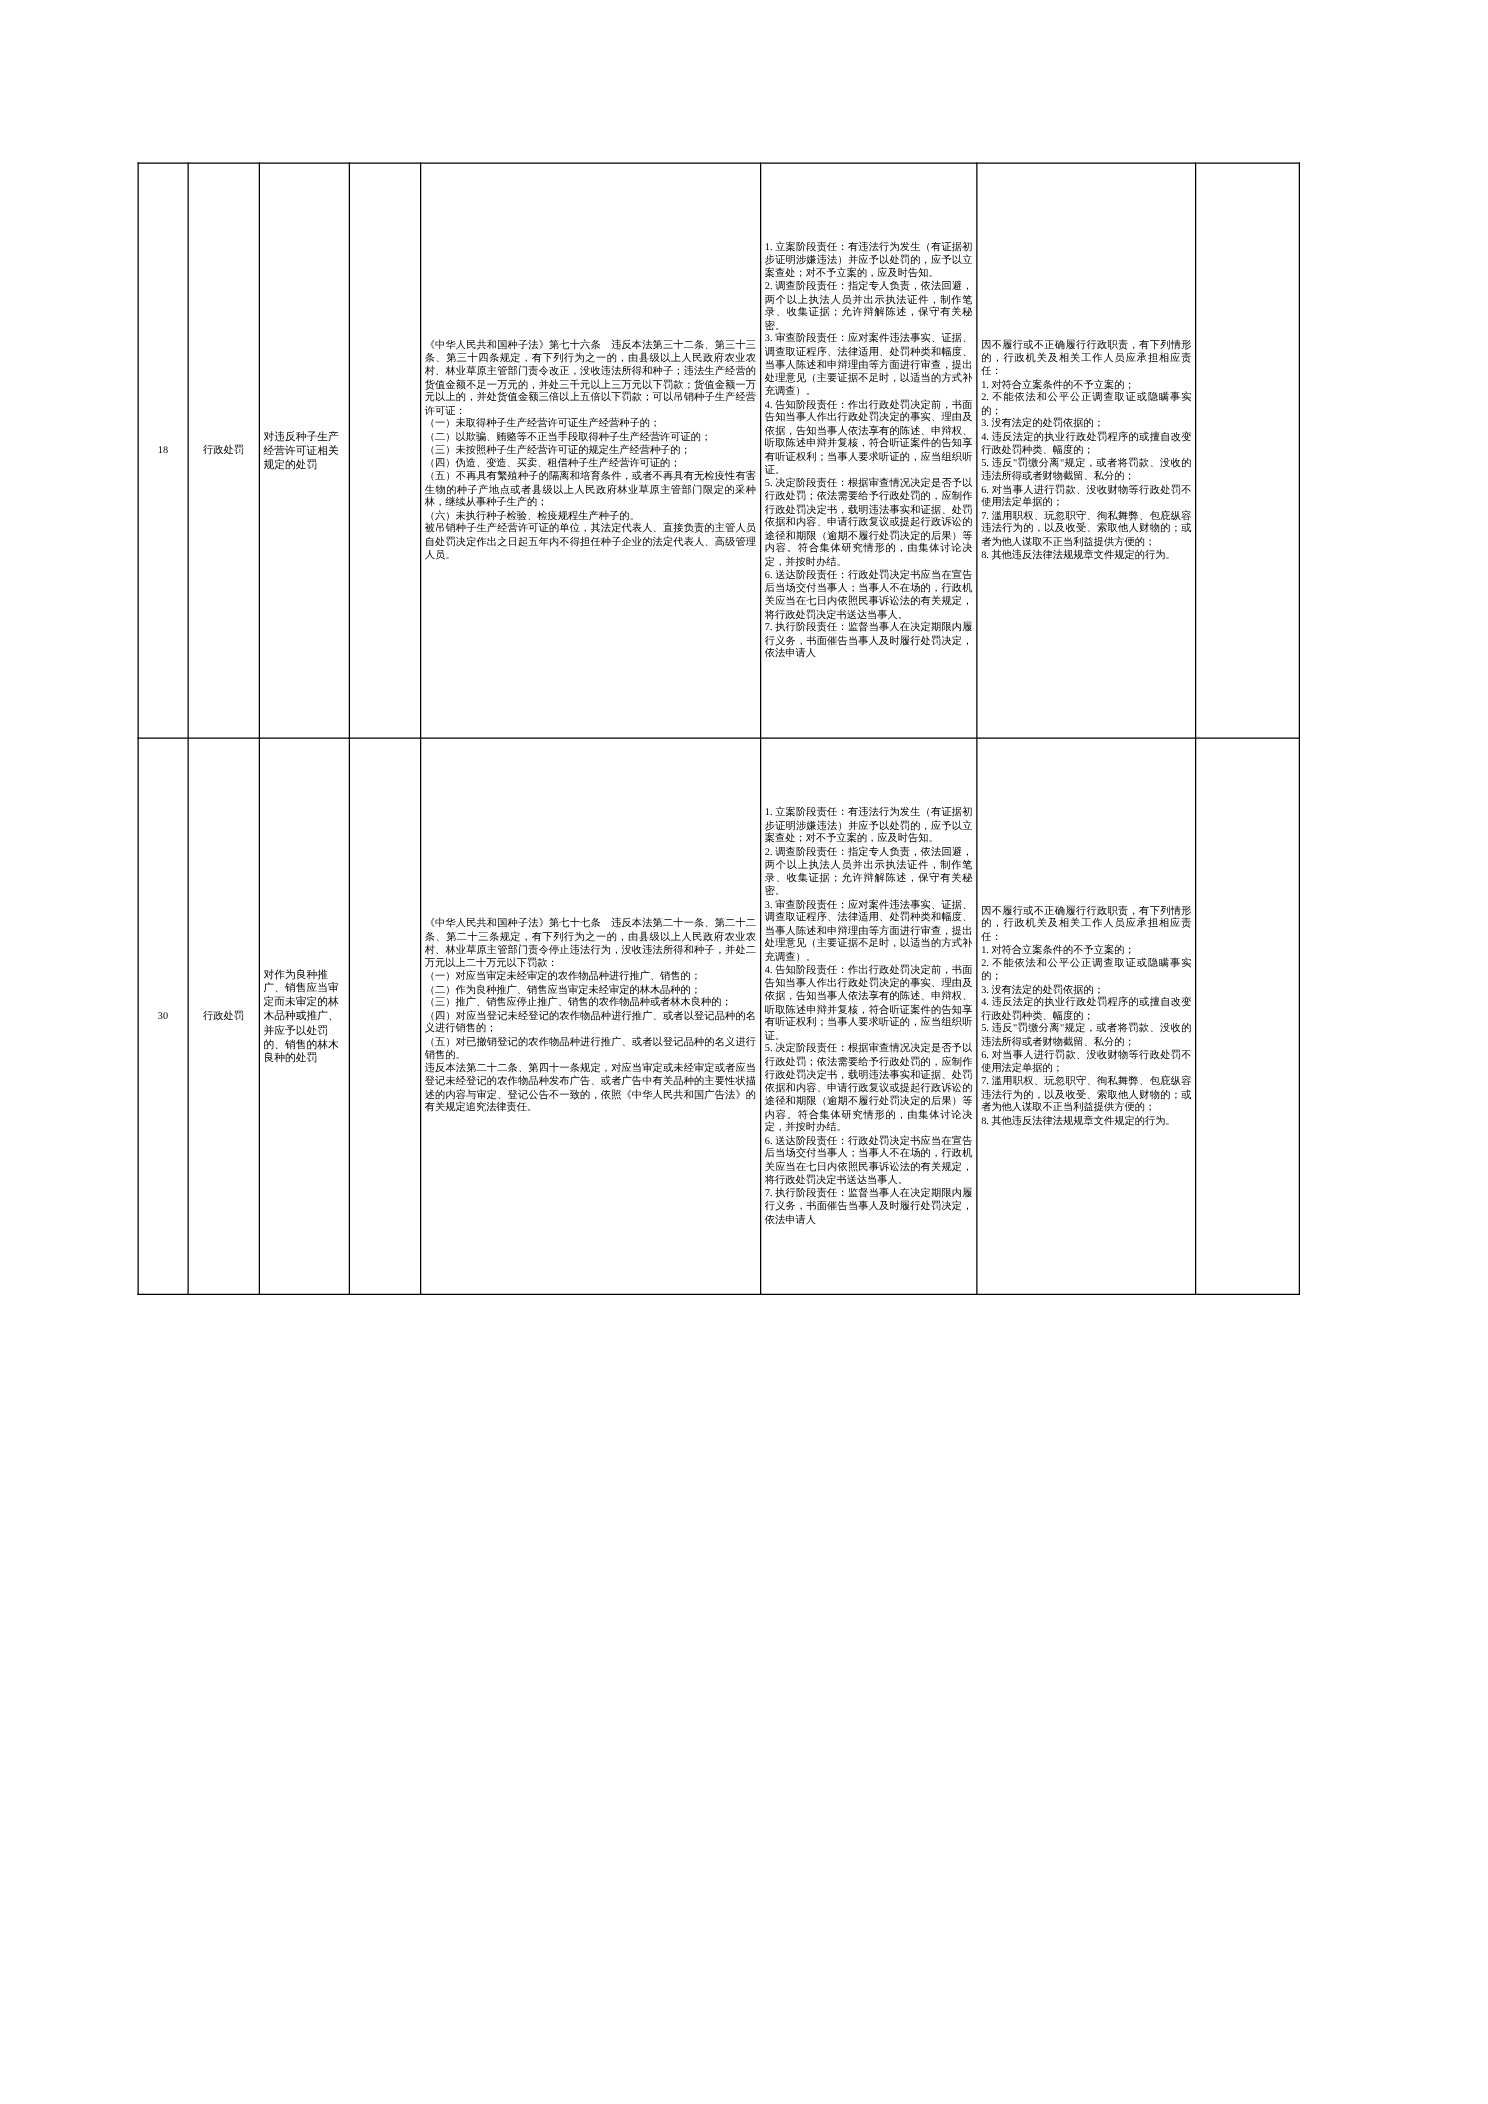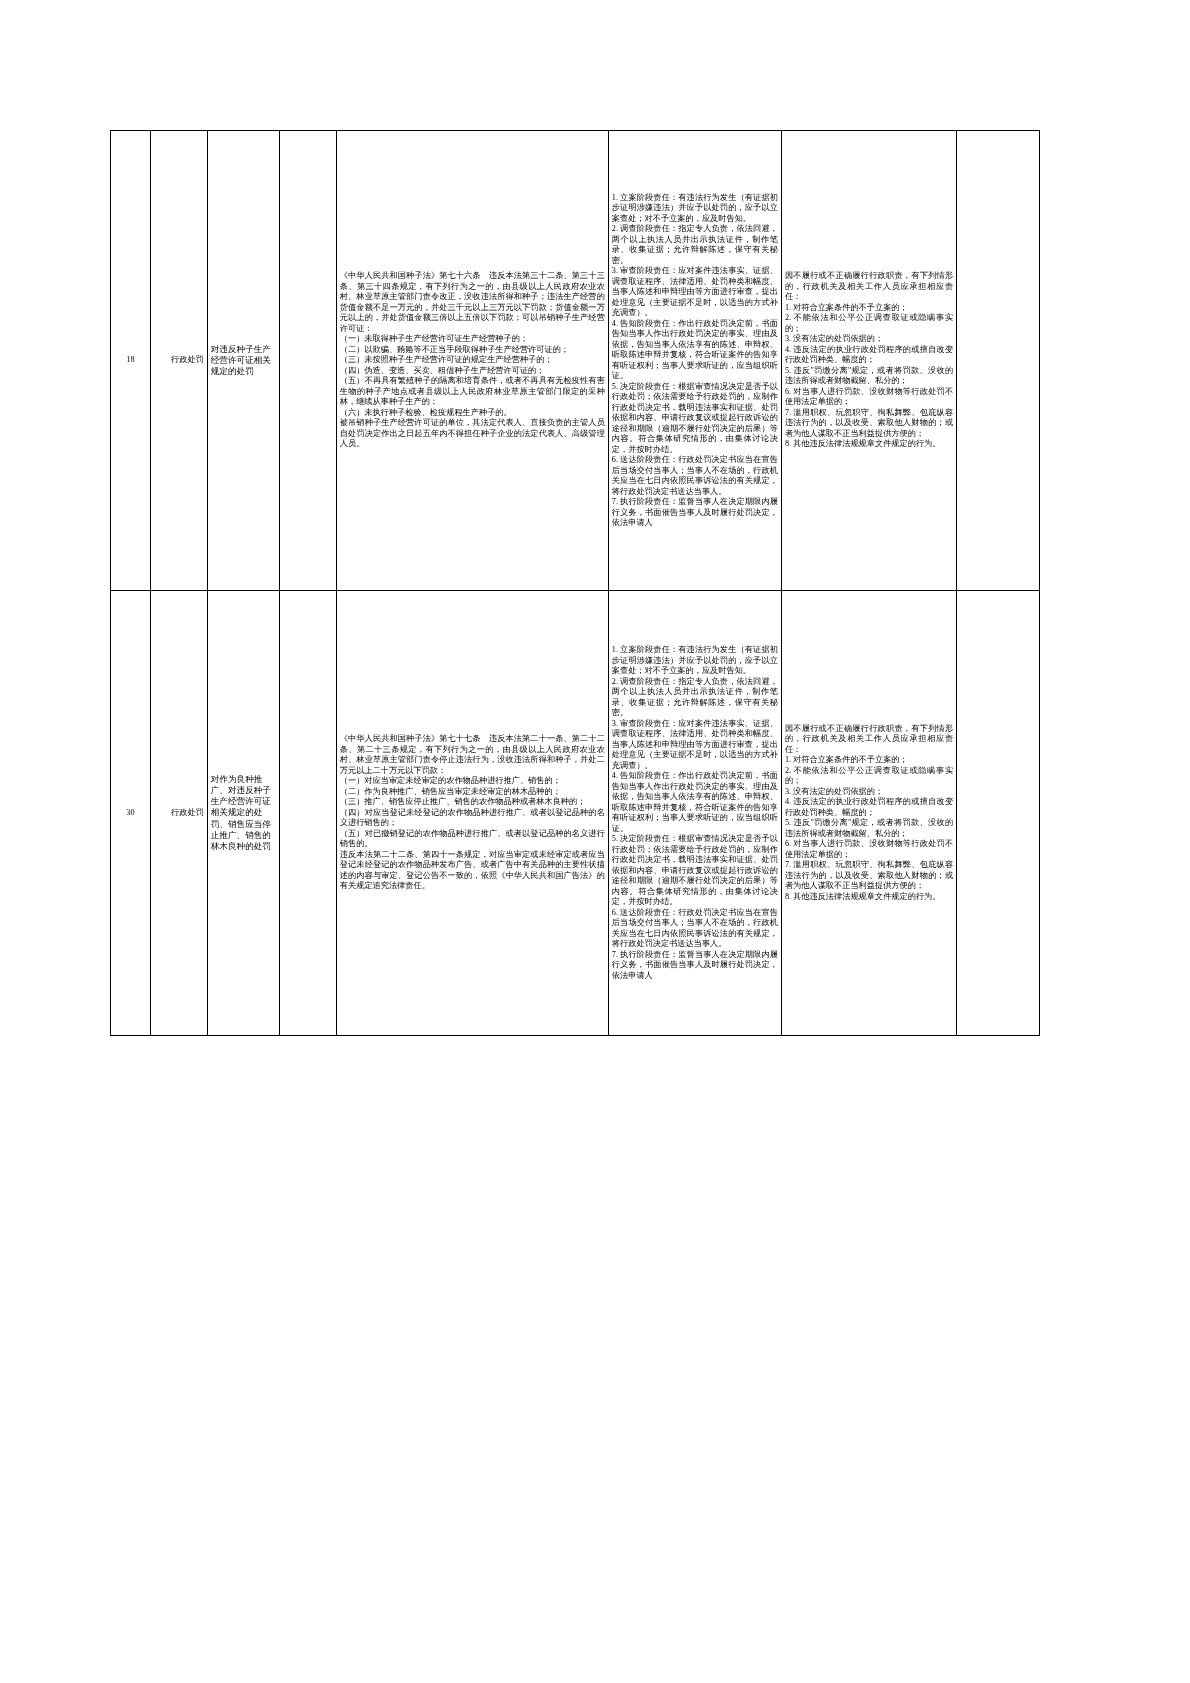--- a/index.html
+++ b/index.html
@@ -30,21 +30,21 @@
   table.doc-table td {
     border: 1px solid #000000;
     vertical-align: middle;
     padding: 2px 3px;
     font-size: 8.2px;
     line-height: 1.28;
     overflow: hidden;
     word-break: break-all;
   }
   .col-no    { width: 30px;  text-align: center; }
-  .col-type  { width: 46px;  text-align: right; }
+  .col-type  { width: 46px;  text-align: center; }
   .col-item  { width: 60px;  text-align: left; margin-left: 12px; }
   .col-blank { width: 46px;  }
   .col-basis { width: 246px; text-align: left; vertical-align: middle; }
   .col-resp  { width: 154px; text-align: left; vertical-align: top; }
   .col-acct  { width: 156px; text-align: left; vertical-align: middle; }
   .col-tail  { width: 70px;  }
 
   .cell-text {
     display: block;
     white-space: pre-wrap;
@@ -113,21 +113,21 @@
 6. 对当事人进行罚款、没收财物等行政处罚不使用法定单据的；
 7. 滥用职权、玩忽职守、徇私舞弊、包庇纵容违法行为的，以及收受、索取他人财物的；或者为他人谋取不正当利益提供方便的；
 8. 其他违反法律法规规章文件规定的行为。</span>
           </td>
         <td class="col-tail"></td>
       </tr>
       <tr class="row-2">
         <td class="col-no num">30</td>
         <td class="col-type type">行政处罚</td>
         <td class="col-item">
-            <span class="cell-text item">对作为良种推广、对违反种子生产经营许可证相关规定的处罚、销售应当停止推广、销售的林木良种的处罚</span>
+            <span class="cell-text item">对作为良种推广、销售应当审定而未审定的林木品种或推广、并应予以处罚的、销售的林木良种的处罚</span>
           </td>
         <td class="col-blank"></td>
         <td class="col-basis">
             <span class="cell-text">《中华人民共和国种子法》第七十七条　违反本法第二十一条、第二十二条、第二十三条规定，有下列行为之一的，由县级以上人民政府农业农村、林业草原主管部门责令停止违法行为，没收违法所得和种子，并处二万元以上二十万元以下罚款：
 （一）对应当审定未经审定的农作物品种进行推广、销售的；
 （二）作为良种推广、销售应当审定未经审定的林木品种的；
 （三）推广、销售应停止推广、销售的农作物品种或者林木良种的；
 （四）对应当登记未经登记的农作物品种进行推广、或者以登记品种的名义进行销售的；
 （五）对已撤销登记的农作物品种进行推广、或者以登记品种的名义进行销售的。
 违反本法第二十二条、第四十一条规定，对应当审定或未经审定或者应当登记未经登记的农作物品种发布广告、或者广告中有关品种的主要性状描述的内容与审定、登记公告不一致的，依照《中华人民共和国广告法》的有关规定追究法律责任。</span>

